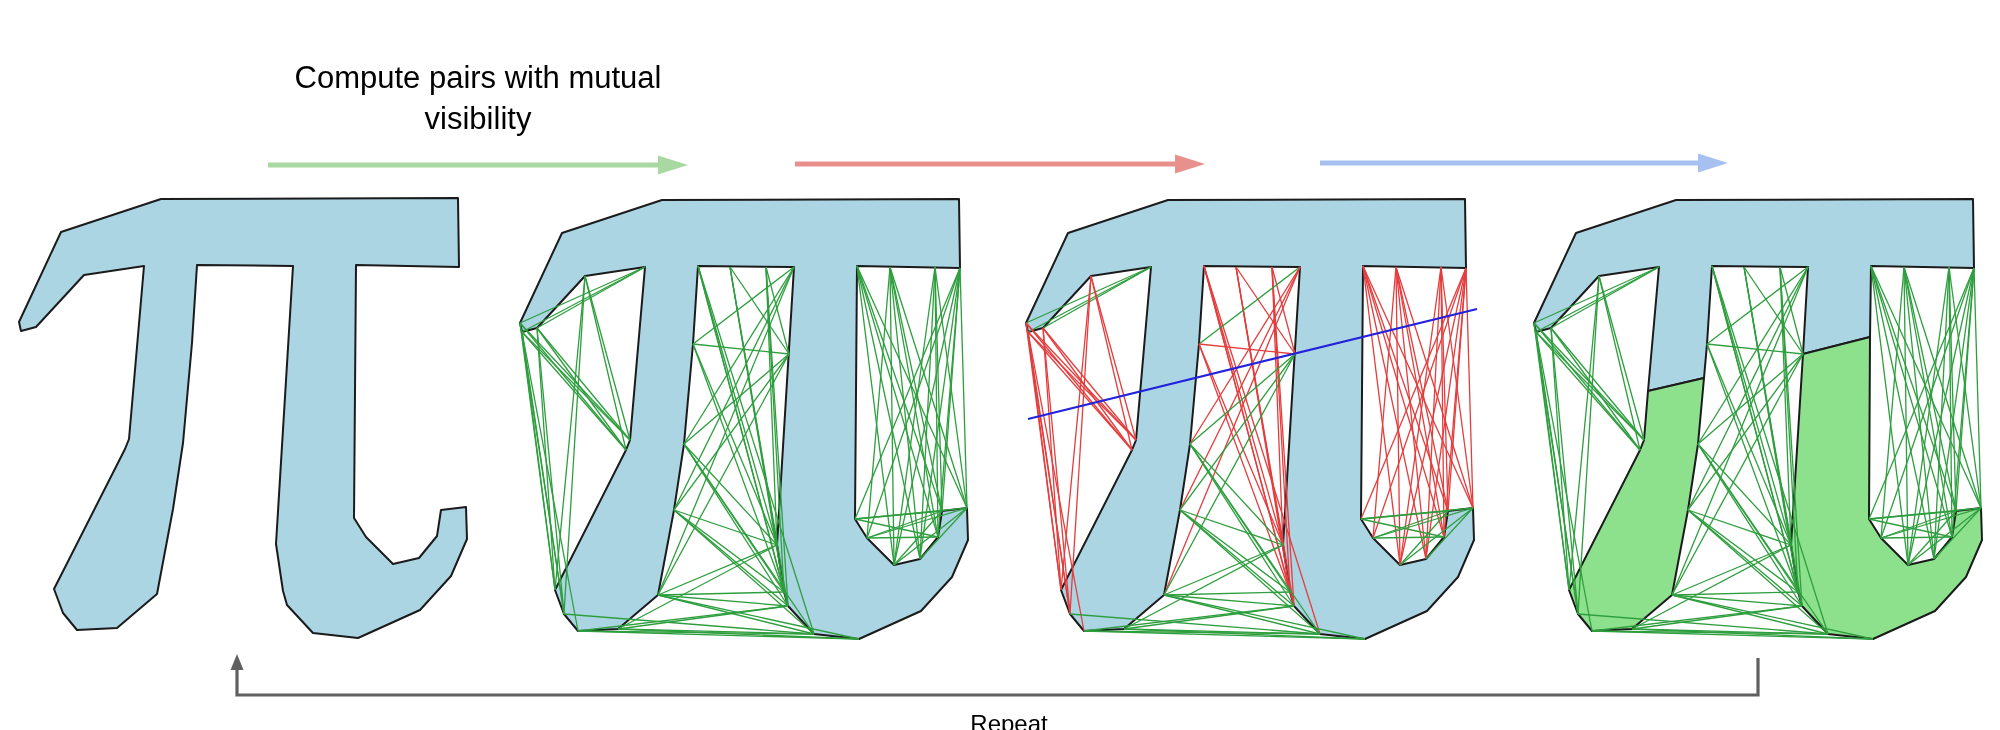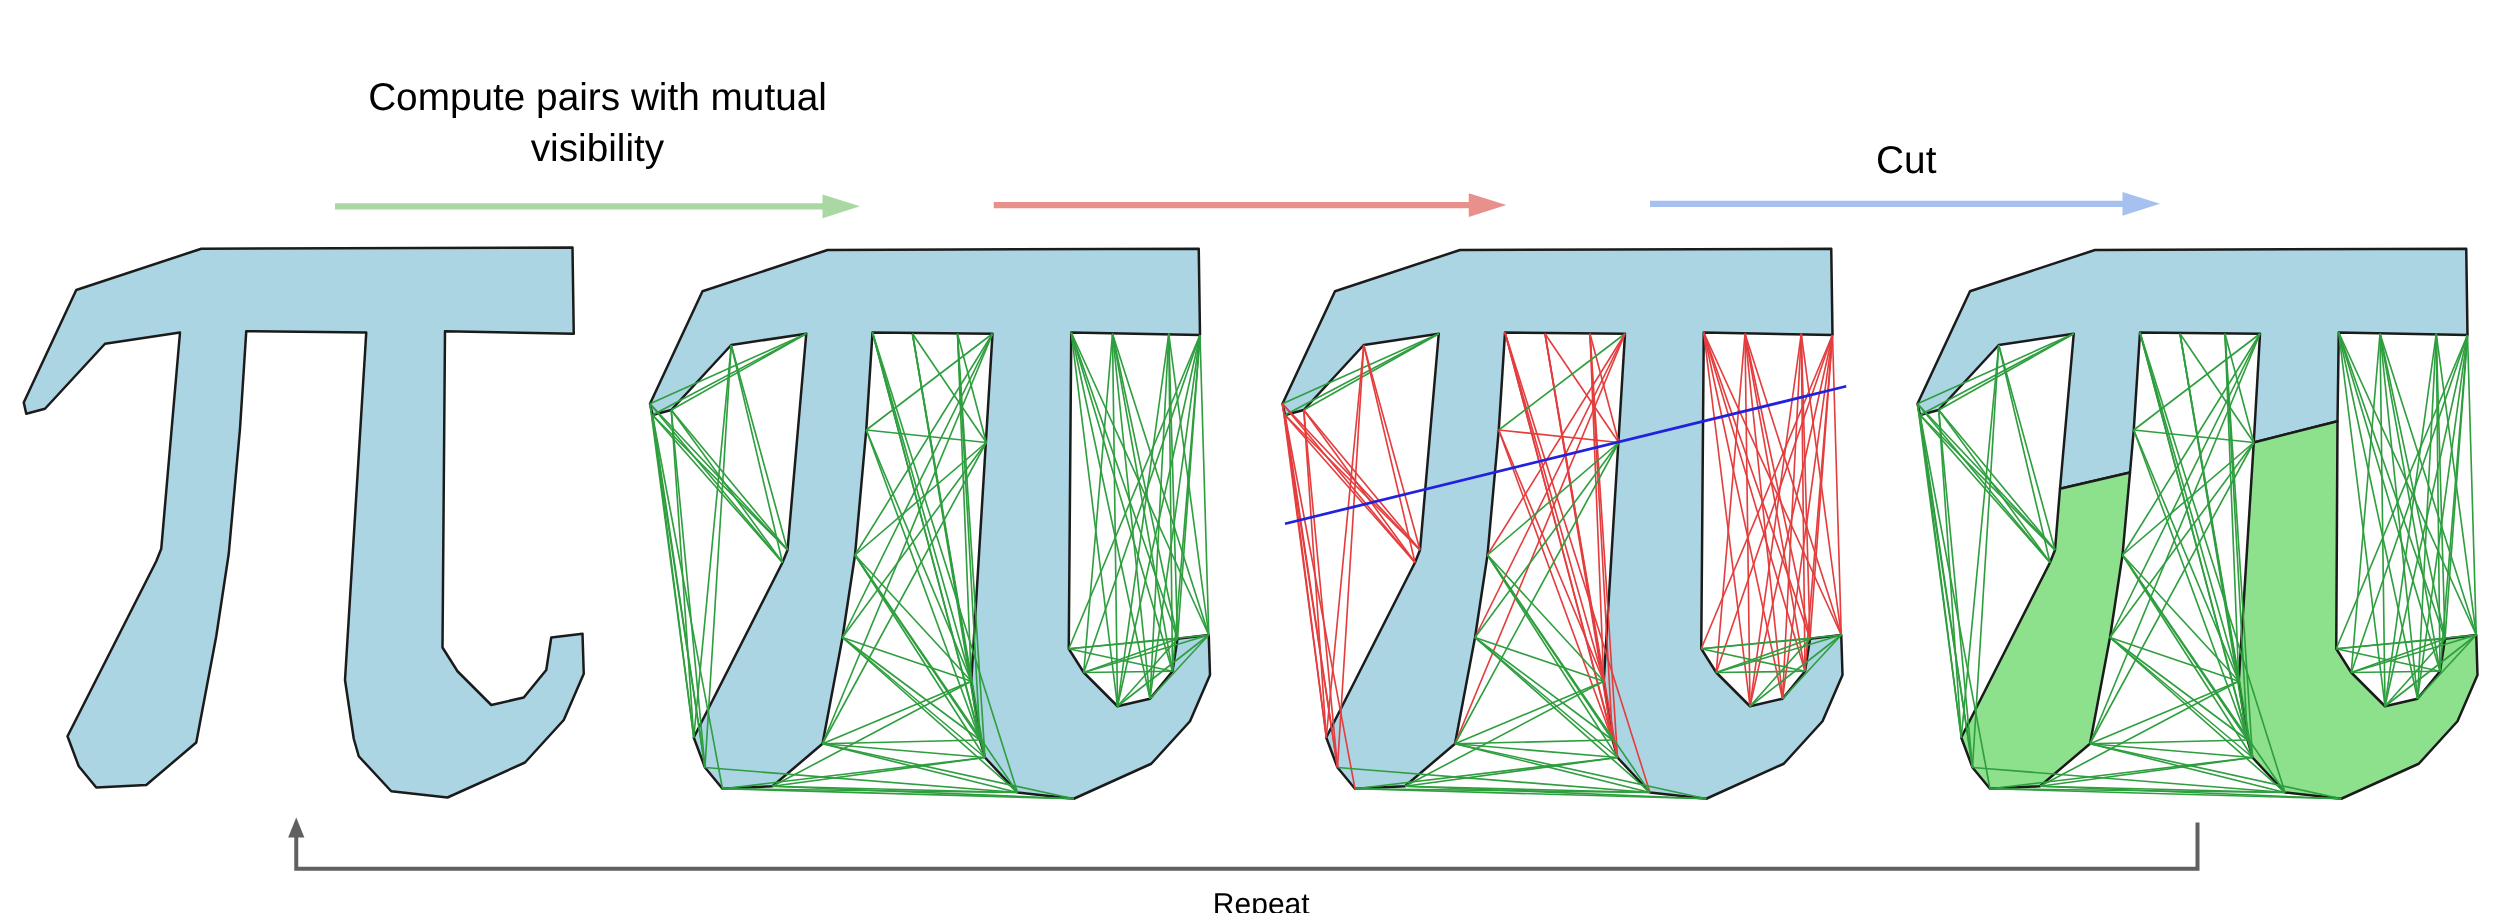--- a/index.html
+++ b/index.html
@@ -334,15 +334,14 @@
       <g>
         <line x1="1320" y1="127" x2="1704" y2="127" stroke="#a6c1f0" stroke-width="5"></line>
         <polygon points="1728,127 1698,117.5 1698,136.5" fill="#a6c1f0"></polygon>
       </g>
       <g>
         <polyline points="1758,622 1758,659 237,659 237,631" fill="none" stroke="#606060" stroke-width="3.2"></polyline>
         <polygon points="237,618 230.5,634 243.5,634" fill="#606060"></polygon>
       </g>
     </svg>
   <div class="label label-step1">Compute pairs with mutual visibility</div>
-  <div class="label label-step3">Cut</div>
   <div class="label label-repeat">Repeat</div>
 </div>
 
 </body></html>

